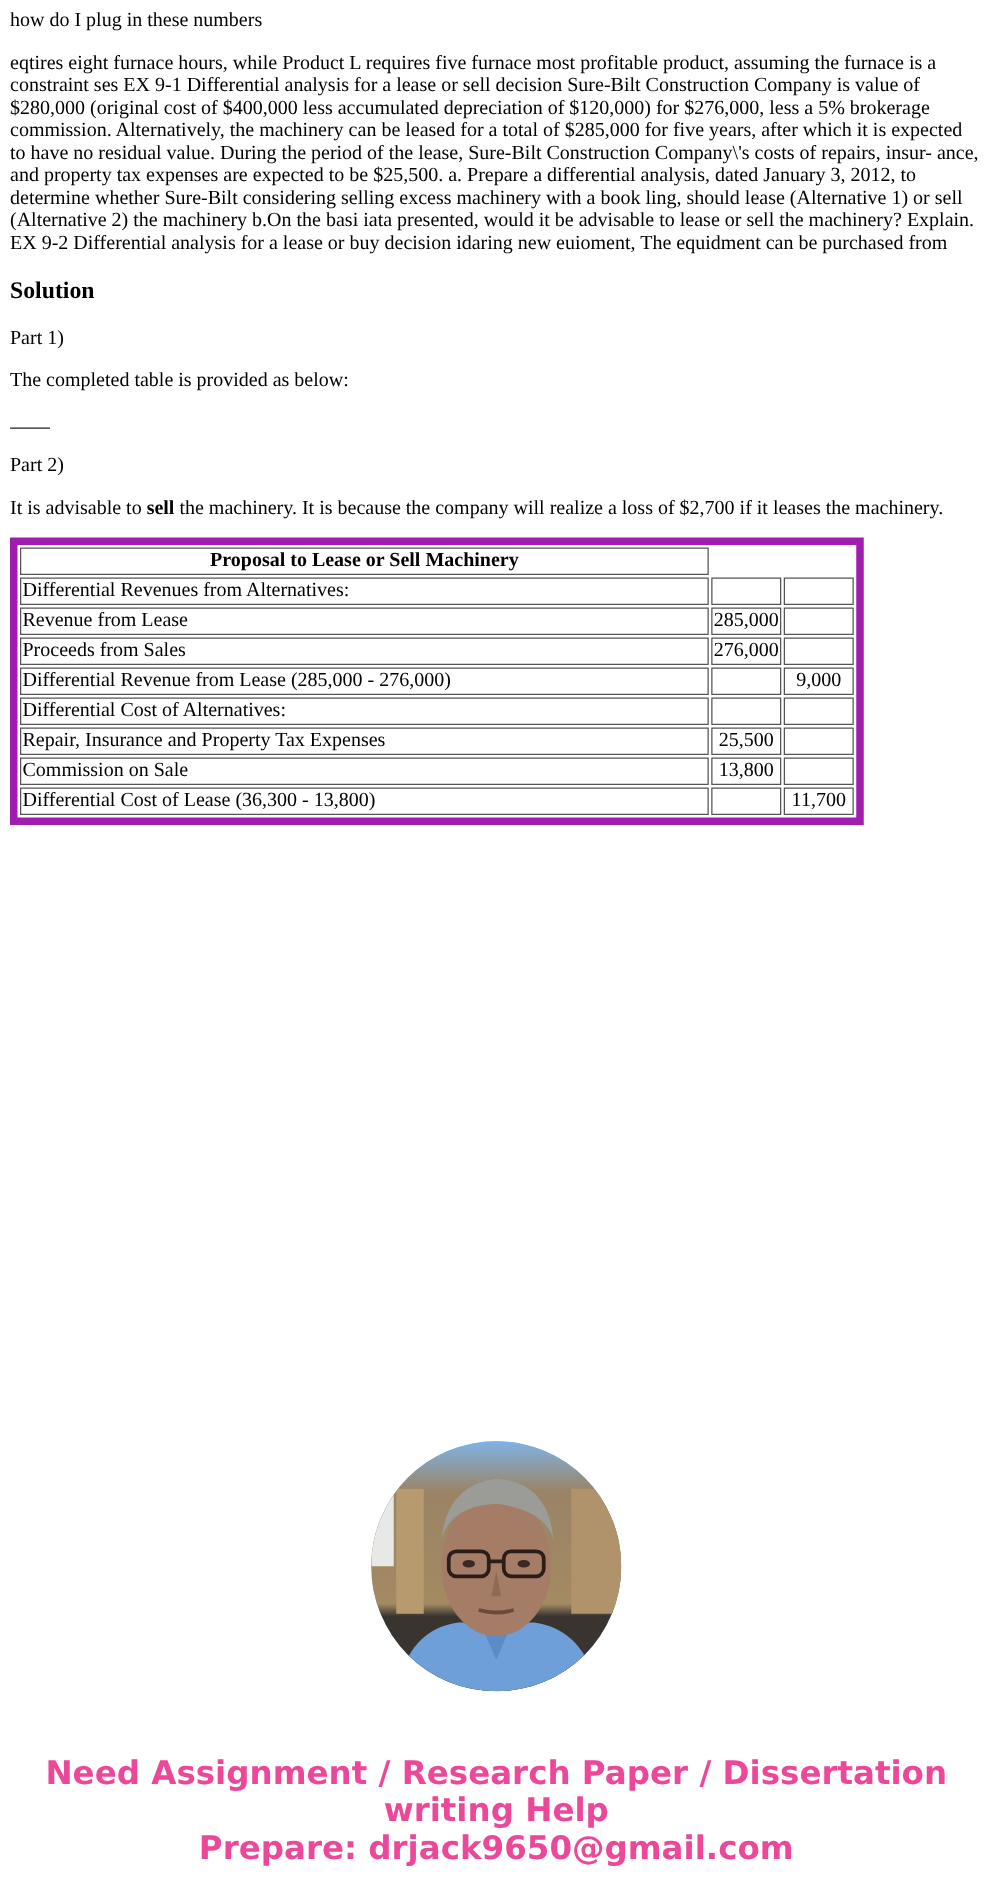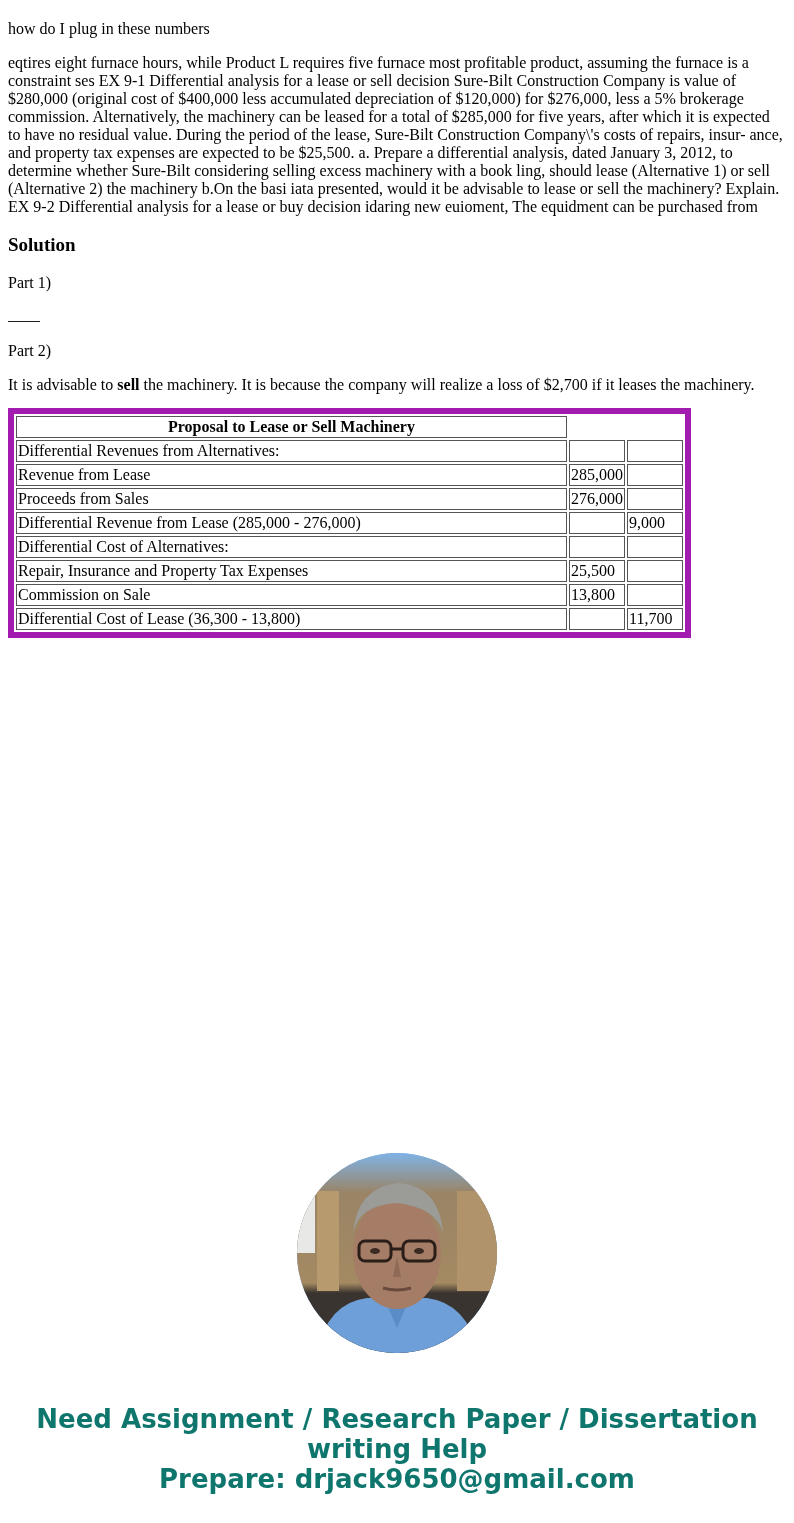--- a/index.html
+++ b/index.html
@@ -7,21 +7,21 @@
       width: 794px;
       min-height: 1523px;
       position: relative;
       font-family: "Liberation Serif", serif;
       font-size: 16px;
       color: #000;
       line-height: 18px;
     }
     .content { padding: 8px 8px 0 8px; }
     p { margin: 0 0 16px 0; }
-    .q-title { margin-top: 12px; }
+    .q-title { margin-top: 0; }
     h3 {
       font-size: 19px;
       font-weight: bold;
       margin: 18px 0 18px 0;
       line-height: 22px;
     }
     .divider {
       display: inline-block;
       width: 32px;
       border-bottom: 1px solid #222;
@@ -36,54 +36,55 @@
     table.analysis td {
       border: 1px solid #555;
       padding: 1px 1px;
       line-height: 18px;
       height: 18px;
       white-space: nowrap;
     }
     table.analysis td.blank { border: none; }
     td.center { text-align: center; font-weight: bold; }
     td.label { width: 547px; }
-    td.num { width: 52px; }
+    td.num { width: 52px; text-align: center; }
     .avatar-wrap {
       position: absolute;
       top: 1153px;
       left: 297px;
       width: 200px;
       height: 200px;
       border-radius: 50%;
       overflow: hidden;
       background: #6aa6dc;
     }
     .promo {
       position: absolute;
       top: 1404px;
       left: 0;
       width: 794px;
       text-align: center;
       font-family: "DejaVu Sans", sans-serif;
       font-weight: bold;
       font-size: 26px;
       line-height: 30px;
-      color: #0f766e;
+      color: #ec4899;
     }
   </style>
 </head>
 <body>
 
 <div class="content">
   <p class="q-title">how do I plug in these numbers</p>
   <p>eqtires eight furnace hours, while Product L requires five furnace most profitable product, assuming the furnace is a constraint ses EX 9-1 Differential analysis for a lease or sell decision Sure-Bilt Construction Company is value of $280,000 (original cost of $400,000 less accumulated depreciation of $120,000) for $276,000, less a 5% brokerage commission. Alternatively, the machinery can be leased for a total of $285,000 for five years, after which it is expected to have no residual value. During the period of the lease, Sure-Bilt Construction Company\'s costs of repairs, insur- ance, and property tax expenses are expected to be $25,500. a. Prepare a differential analysis, dated January 3, 2012, to determine whether Sure-Bilt considering selling excess machinery with a book ling, should lease (Alternative 1) or sell (Alternative 2) the machinery b.On the basi iata presented, would it be advisable to lease or sell the machinery? Explain. EX 9-2 Differential analysis for a lease or buy decision idaring new euioment, The equidment can be purchased from</p>
 
   <h3>Solution</h3>
 
   <p>Part 1)</p>
+  <p>The completed table is provided as below:</p>
   <p><span class="divider"></span></p>
   <p>Part 2)</p>
   <p><span>It is advisable to </span><b>sell</b><span> the machinery. It is because the company will realize a loss of $2,700 if it leases the machinery.</span></p>
 
   <table class="analysis">
     <tbody>
         <tr>
       <td class="center label">Proposal to Lease or Sell Machinery</td>
       <td class="blank" colspan="2"></td>
     </tr>

